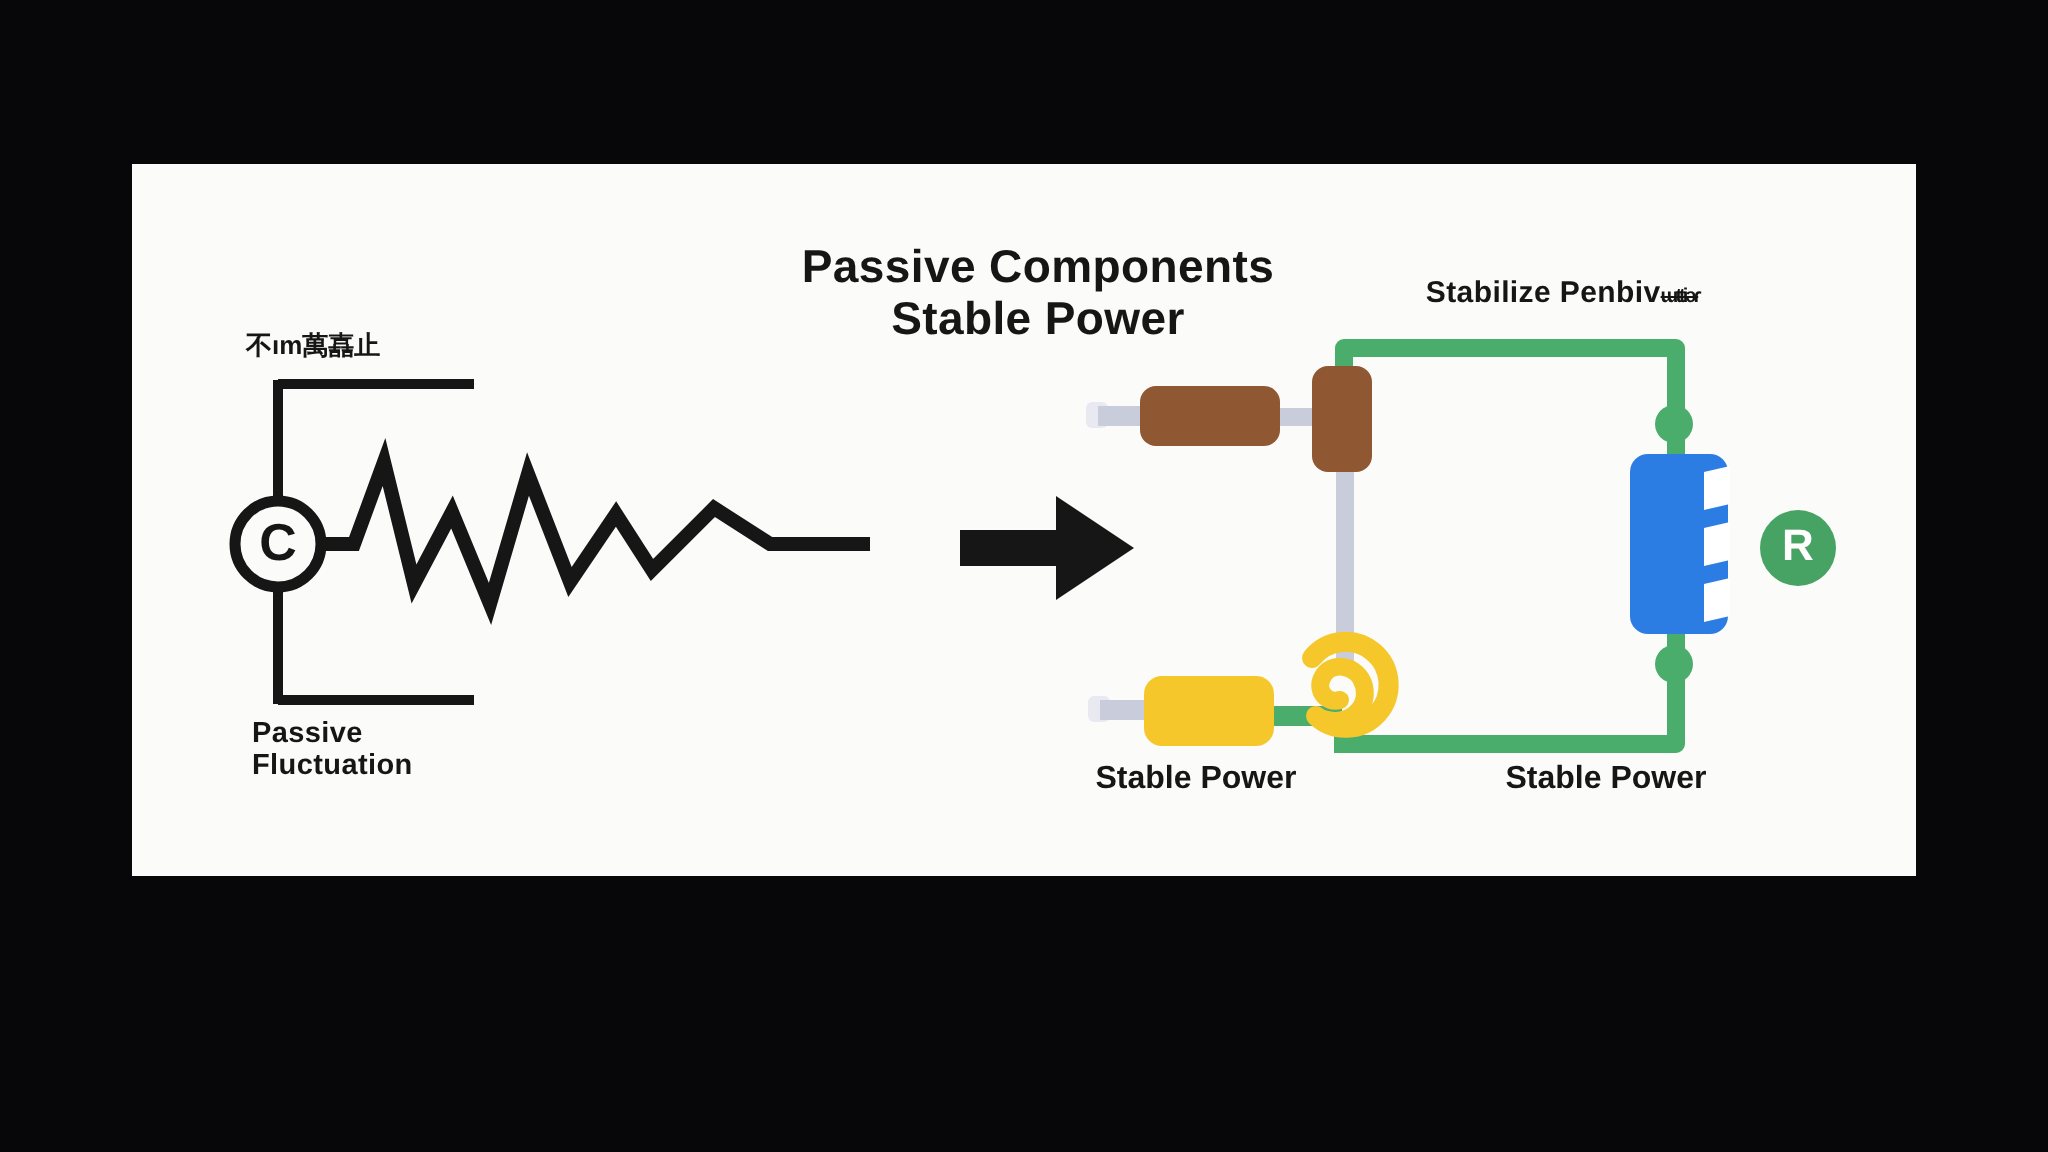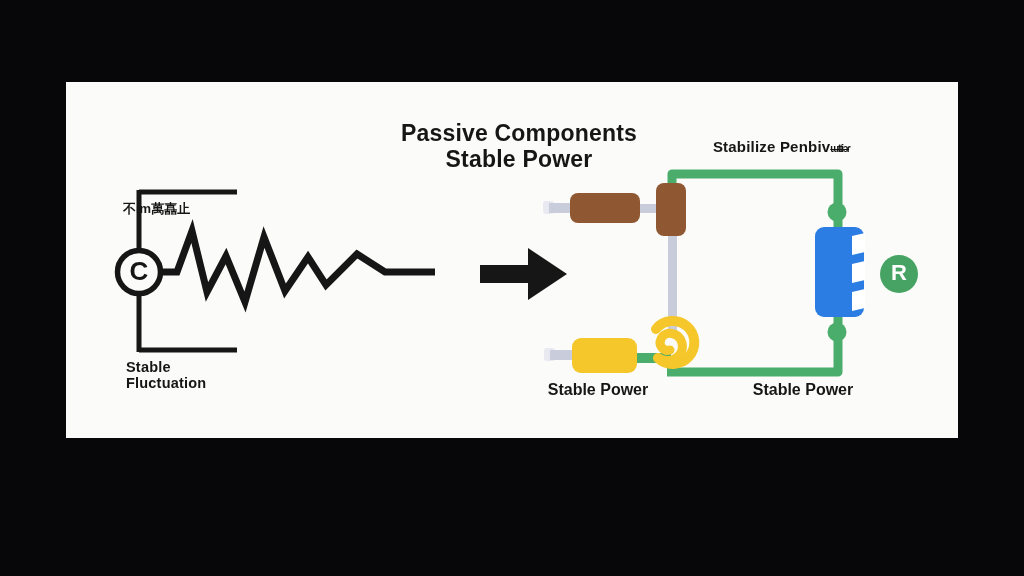--- a/index.html
+++ b/index.html
@@ -12,21 +12,21 @@
     position:absolute;left:66px;top:82px;width:892px;height:356px;
     background:var(--panel-bg,#FBFBF9);
   }
   .layer{position:absolute;left:0;top:0;}
   .txt{position:absolute;color:var(--ink,#151515);}
   .title{
     left:293px;top:38px;width:320px;text-align:center;
     font-size:23px;font-weight:bold;line-height:26px;letter-spacing:.2px;
   }
   .garbled-cjk{
-    left:57px;top:82px;font-size:13px;font-weight:bold;letter-spacing:0px;margin-top:36px;
+    left:57px;top:82px;font-size:13px;font-weight:bold;letter-spacing:0px;
   }
   .voltage-caption{
     left:60px;top:277px;font-size:14.5px;font-weight:bold;line-height:16px;letter-spacing:.2px;
   }
   .source-letter{
     left:48px;top:175px;width:50px;text-align:center;
     font-size:26px;font-weight:bold;line-height:28px;
   }
   .stabilize-label{
     left:605px;top:56px;width:220px;text-align:center;
@@ -110,21 +110,21 @@
 
       <circle class="badge-fill" cx="833" cy="192" r="19"></circle>
     </g>
   </svg>
 
   <div class="txt garbled-cjk">不ım萬嚞止</div>
 
   <div class="txt source-letter">C</div>
 
   <div class="txt voltage-caption">
-    <div>Stable</div>
+    <div>Passive</div>
     <div>Fluctuation</div>
   </div>
 
   <div class="txt title">
     <div>Passive Components</div>
     <div>Stable Power</div>
   </div>
 
   <div class="txt stabilize-label">
     <span>Stabilize Penbiv</span><span class="garble">ɯttiəɾ</span>

